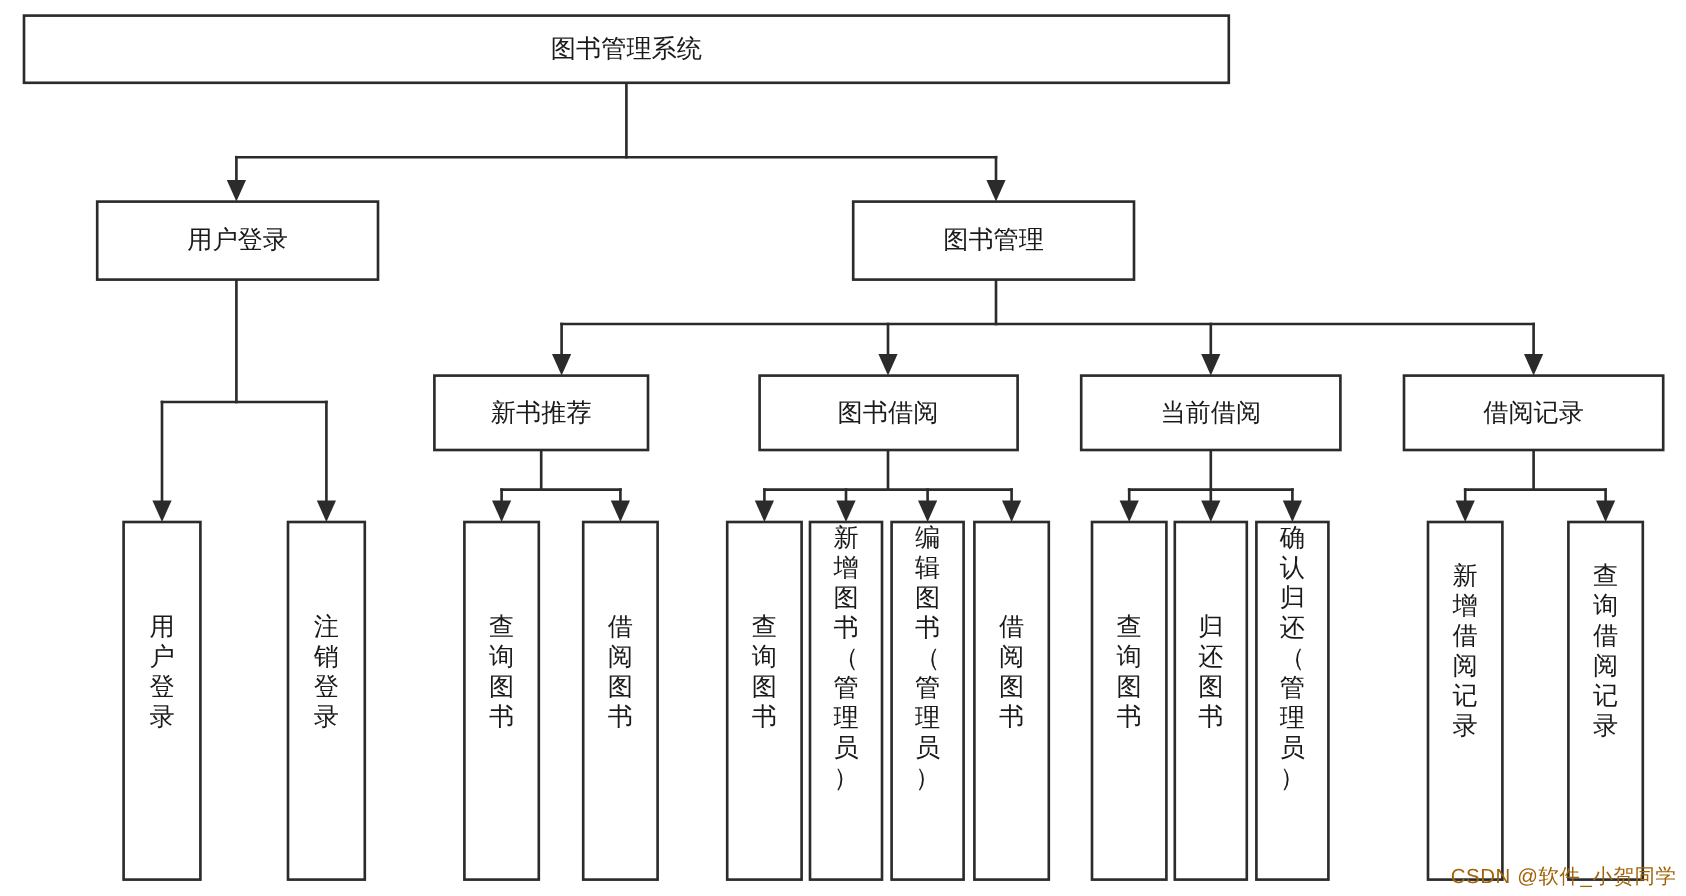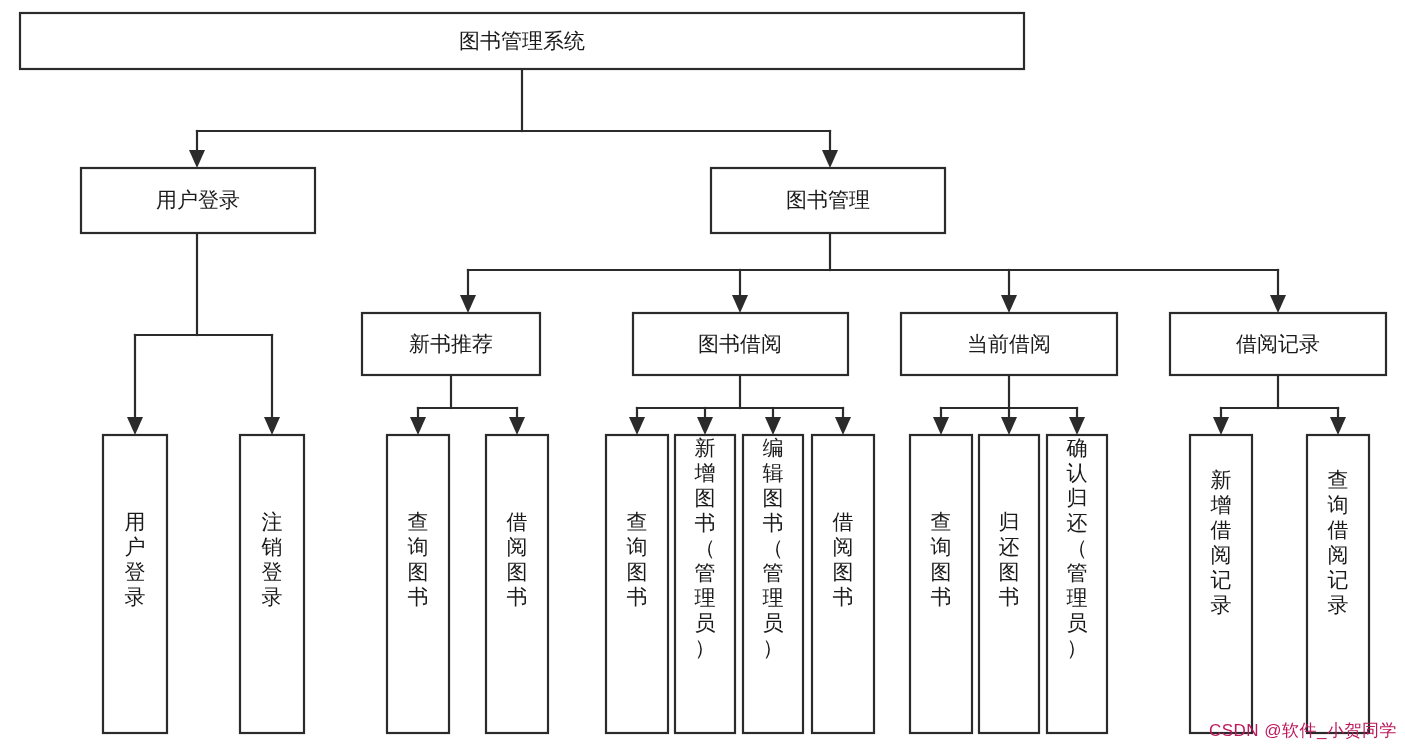--- a/index.html
+++ b/index.html
@@ -54,21 +54,21 @@
     font-size: 21px;
     fill: #1a1a1a;
     text-anchor: middle;
   }
   .watermark {
     position: absolute;
     right: 8px;
     bottom: 5px;
     font-family: "Liberation Sans", "DejaVu Sans", sans-serif;
     font-size: 17px;
-    color: #be185d;
+    color: #a16207;
     letter-spacing: 0.5px;
     white-space: nowrap;
     pointer-events: none;
   }
 </style>
 </head>
 <body>
 
 <div id="diagram-root">
   <svg class="tree" viewBox="0 0 1405 747" xmlns="http://www.w3.org/2000/svg">

